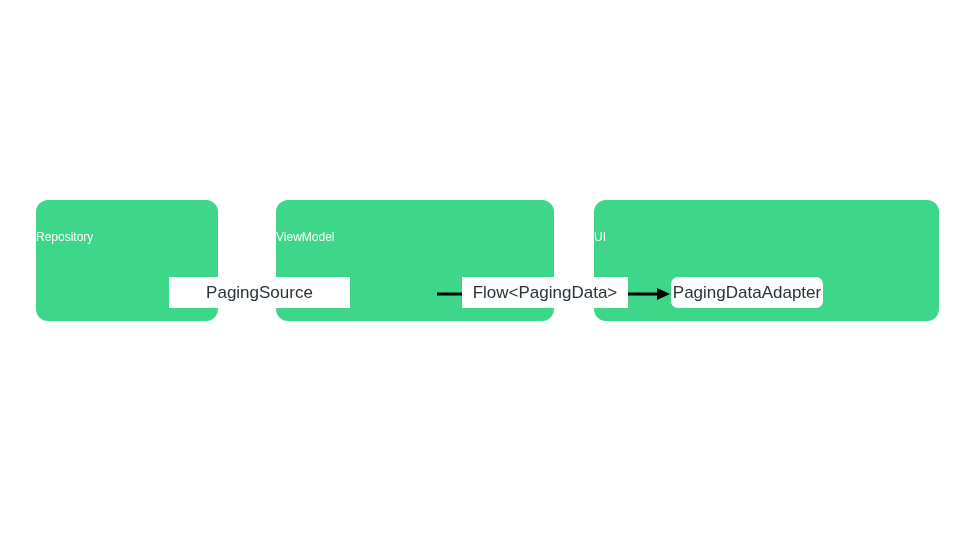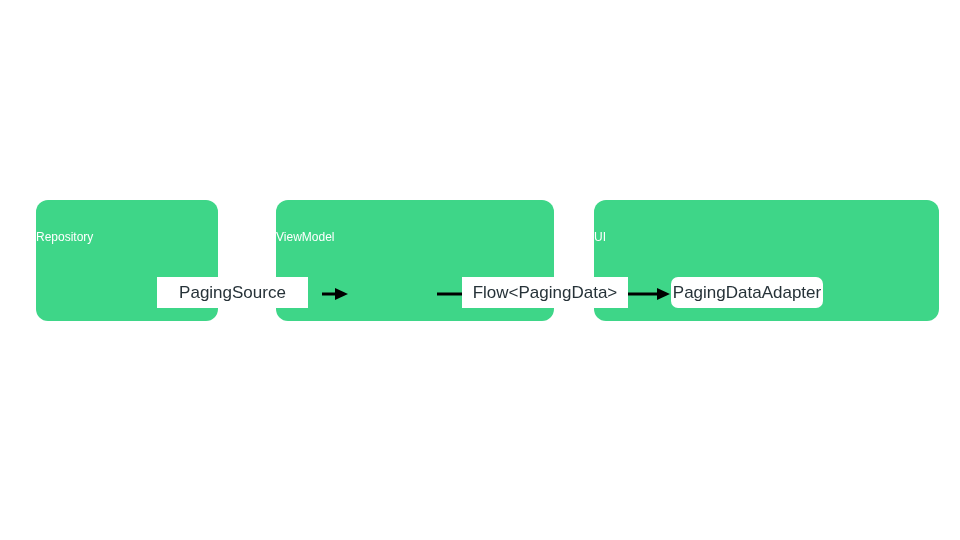--- a/index.html
+++ b/index.html
@@ -37,21 +37,21 @@
     top: 277px;
     height: 31px;
     background: var(--node_fill, #ffffff);
     color: var(--node_text, #263238);
     font-size: 17px;
     display: flex;
     align-items: center;
     justify-content: center;
     white-space: nowrap;
   }
-  .node.pagingsource      { left: 157px; width: 151px; }
+  .node.pagingsource      { left: 169px; width: 181px; }
   .node.pager             { left: 349px; width: 89px;  }
   .node.flowpagingdata    { left: 462px; width: 166px; }
   .node.pagingdataadapter { left: 671px; width: 152px; border-radius: 7px; }
   .edge {
     position: absolute;
     top: 286px;
     height: 16px;
   }
   .edge.e1 { left: 322px; width: 27px; }
   .edge.e2 { left: 437px; width: 26px; }

